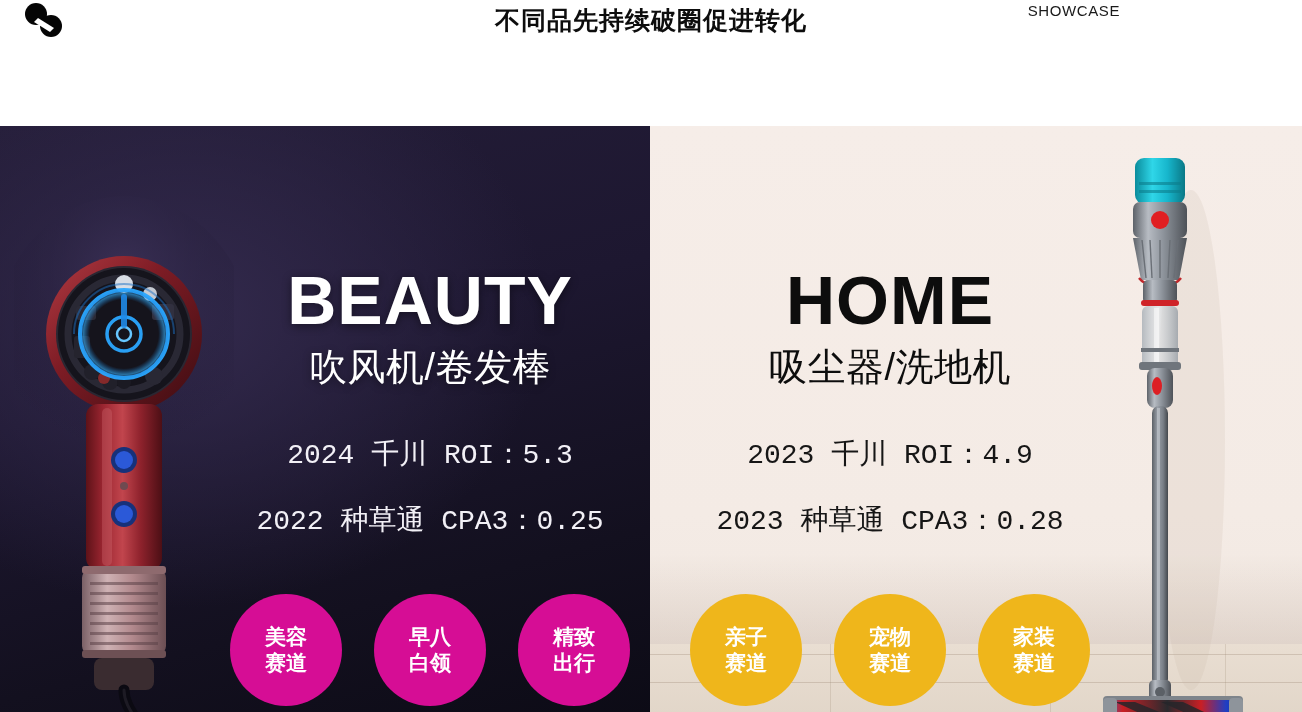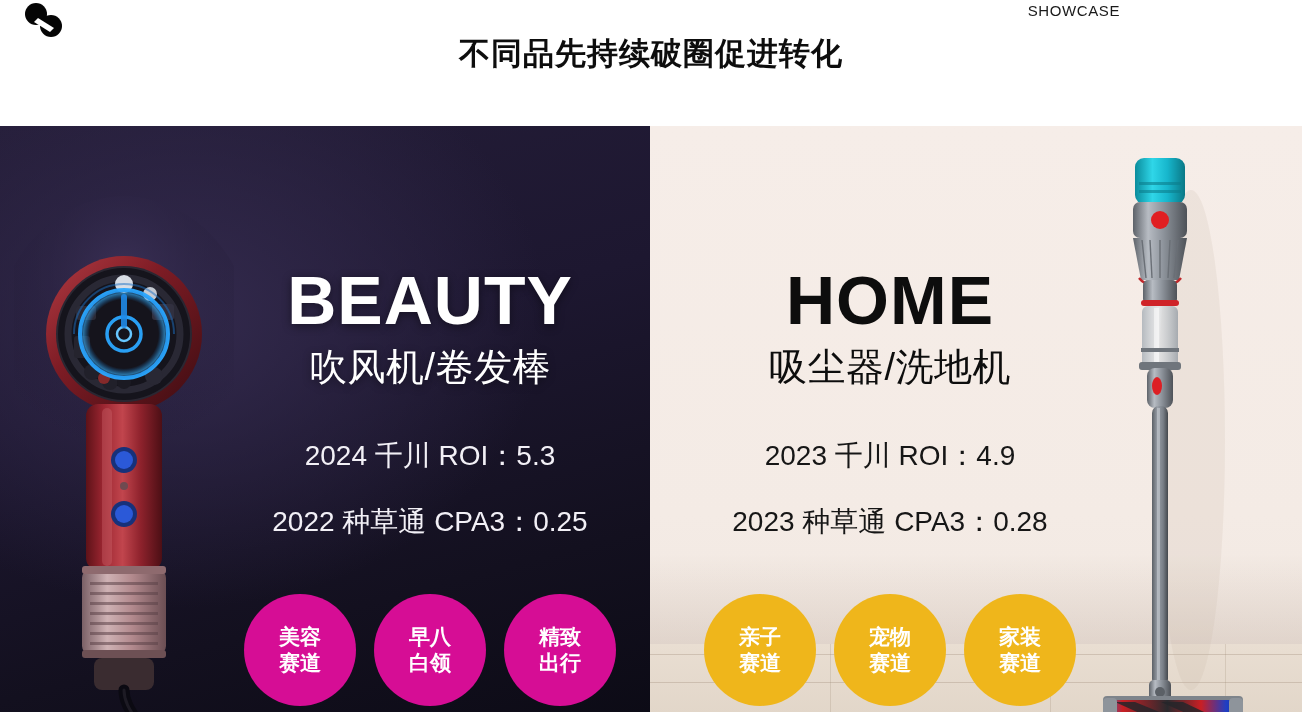--- a/index.html
+++ b/index.html
@@ -11,22 +11,22 @@
   #slide { position:relative; width:1302px; height:712px; background:#fff; }
 
   
   #header { position:absolute; left:0; top:0; width:1136px; height:86px; background:#fff; }
   #logo { position:absolute; left:20px; top:2px; width:48px; height:36px; }
   #showcase {
     position:absolute; right:16px; top:2px;
     font-size:15px; letter-spacing:.6px; color:#1a1a1a;
   }
   #page-title {
-    position:absolute; left:0; top:33px; width:1302px;
-    text-align:center; font-size:31px; font-weight:bold; color:#0d0d0d;
+    position:absolute; left:0; top:4px; width:1302px;
+    text-align:center; font-size:25px; font-weight:bold; color:#0d0d0d;
     letter-spacing:1px;
   }
 
   
   #panels { position:absolute; left:0; top:86px; width:1302px; height:626px;margin-top:40px; }
 
   .panel { position:absolute; top:0; height:626px; overflow:hidden; }
   #panel-left  { left:0;     width:650px; }
   #panel-right { left:650px; width:748px; }
 
@@ -60,37 +60,37 @@
   .big-en {
     position:absolute; top:140px; width:100%; text-align:center;
     font-size:68px; font-weight:bold; letter-spacing:1px; line-height:1;
   }
   .sub-cn {
     position:absolute; top:222px; width:100%; text-align:center;
     font-size:38px; font-weight:normal; letter-spacing:.5px; line-height:1;
   }
   .metric {
     position:absolute; width:100%; text-align:center;
-    font-size:28px; font-weight:400; line-height:1;
+    font-size:28px; font-weight:400; line-height:1;font-family:Liberation Mono, monospace;
   }
   .metric.m1 { top:316px; }
   .metric.m2 { top:382px; }
 
   #content-left .big-en { color:#ffffff; text-shadow:0 2px 10px rgba(0,0,0,.45); }
   #content-left .sub-cn { color:#ffffff; text-shadow:0 2px 8px rgba(0,0,0,.45); }
   #content-left .metric { color:#f2f0f6; }
 
   #content-right .big-en { color:#0d0d0d; }
   #content-right .sub-cn { color:#0d0d0d; }
   #content-right .metric { color:#161616; }
 
   
   .tags {
     position:absolute; top:468px; width:100%;
-    display:flex; justify-content:center; gap:18px;
+    display:flex; justify-content:space-between; gap:18px;
   }
   .tag {
     width:112px; height:112px; border-radius:50%;
     display:flex; flex-direction:column; align-items:center; justify-content:center;
     color:#ffffff; font-size:21px; font-weight:bold; line-height:1.22;
   }
   #content-left  .tag { background:#d60d95; }
   #content-right .tag { background:#efb61b; }
 
   

